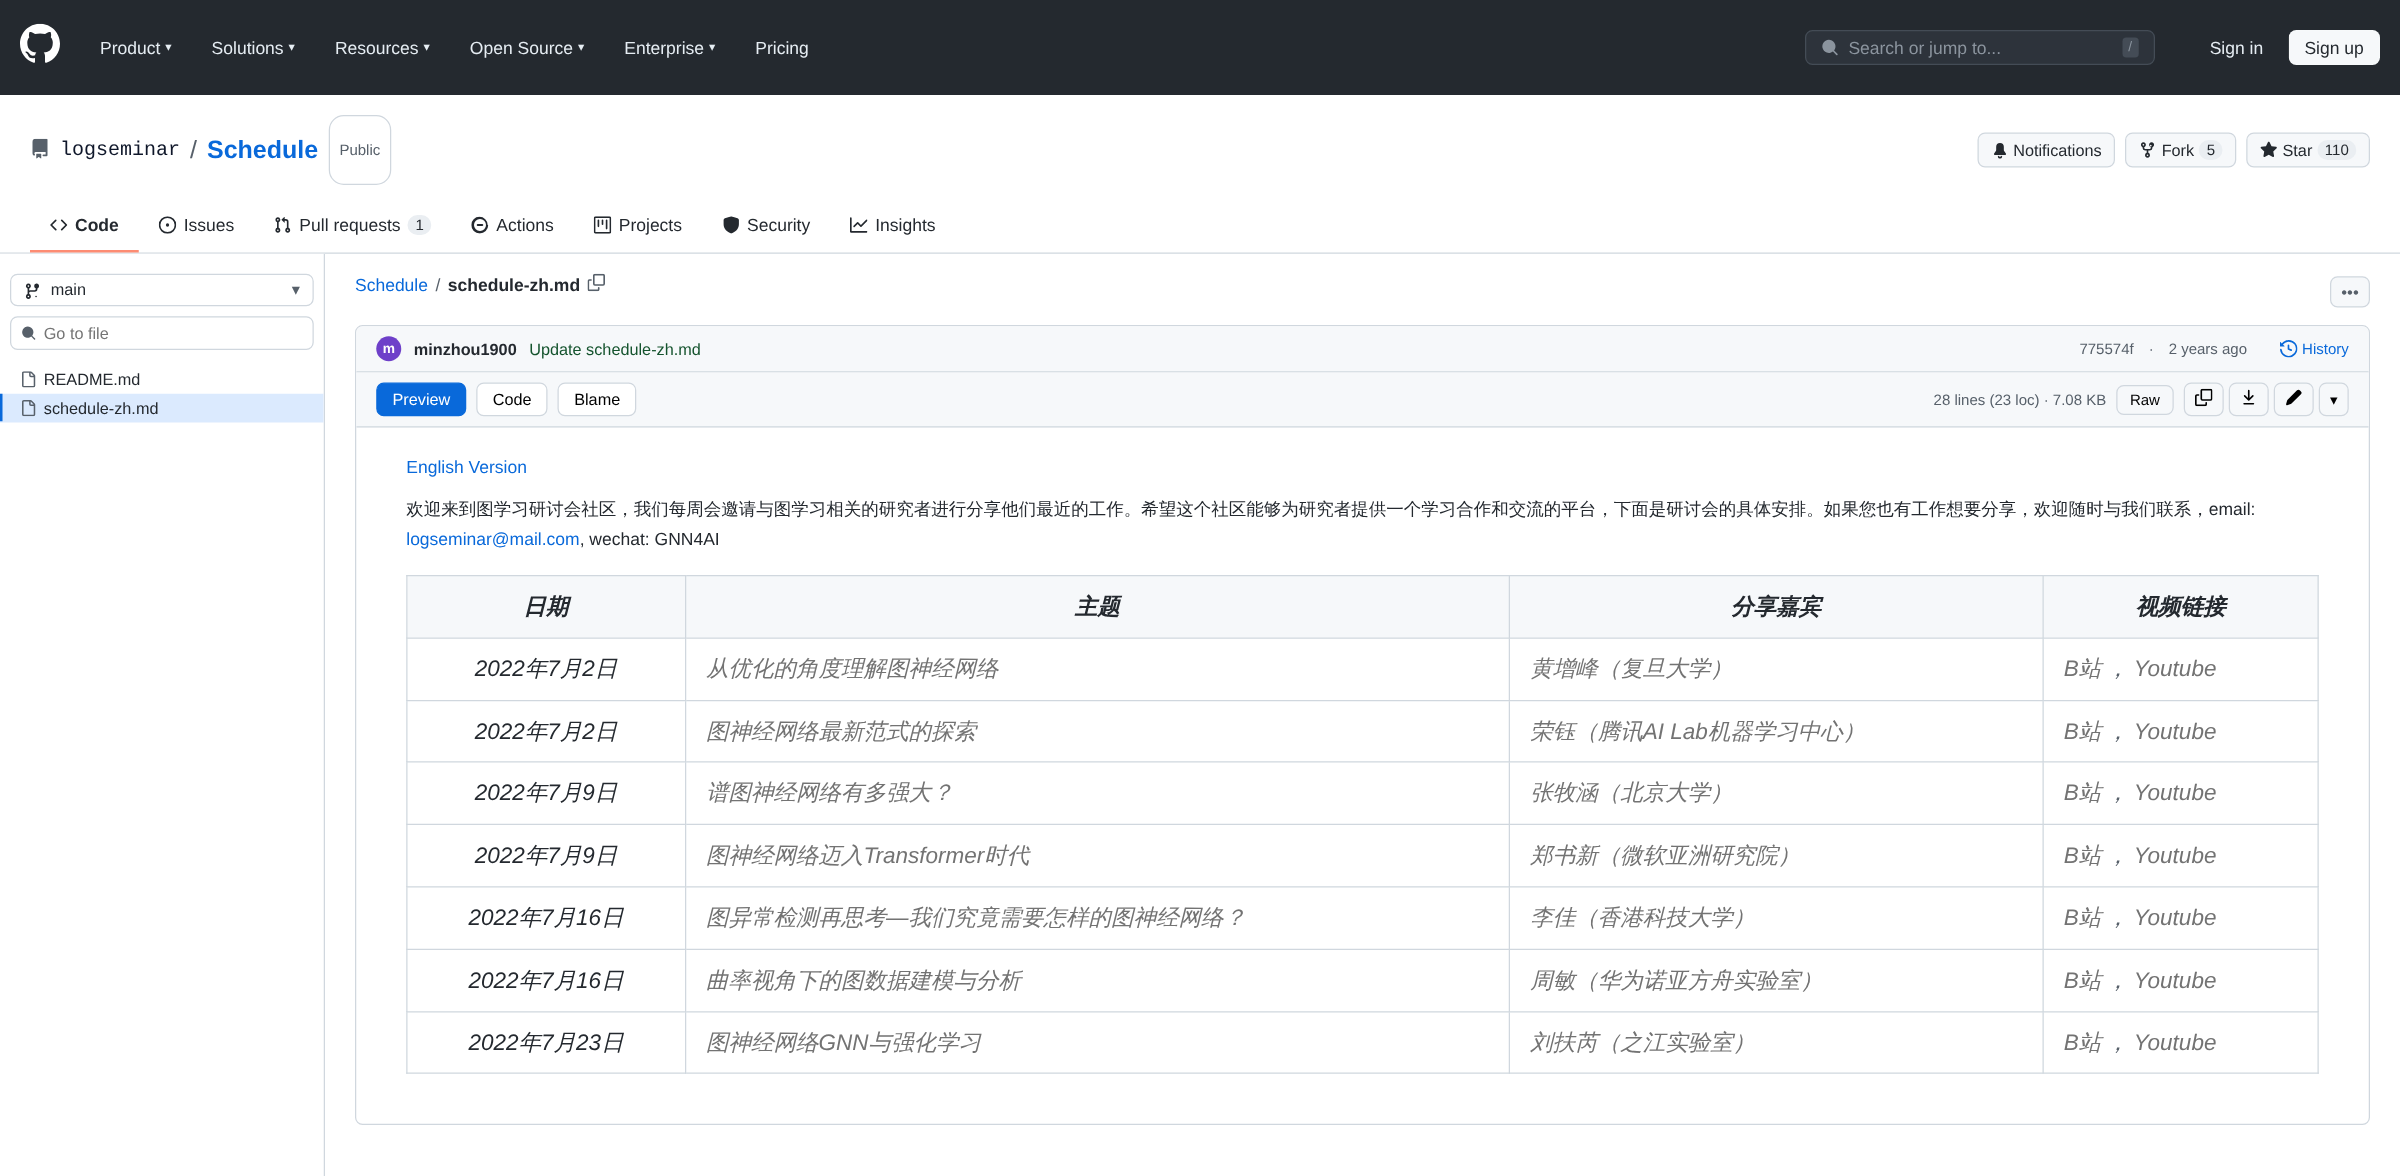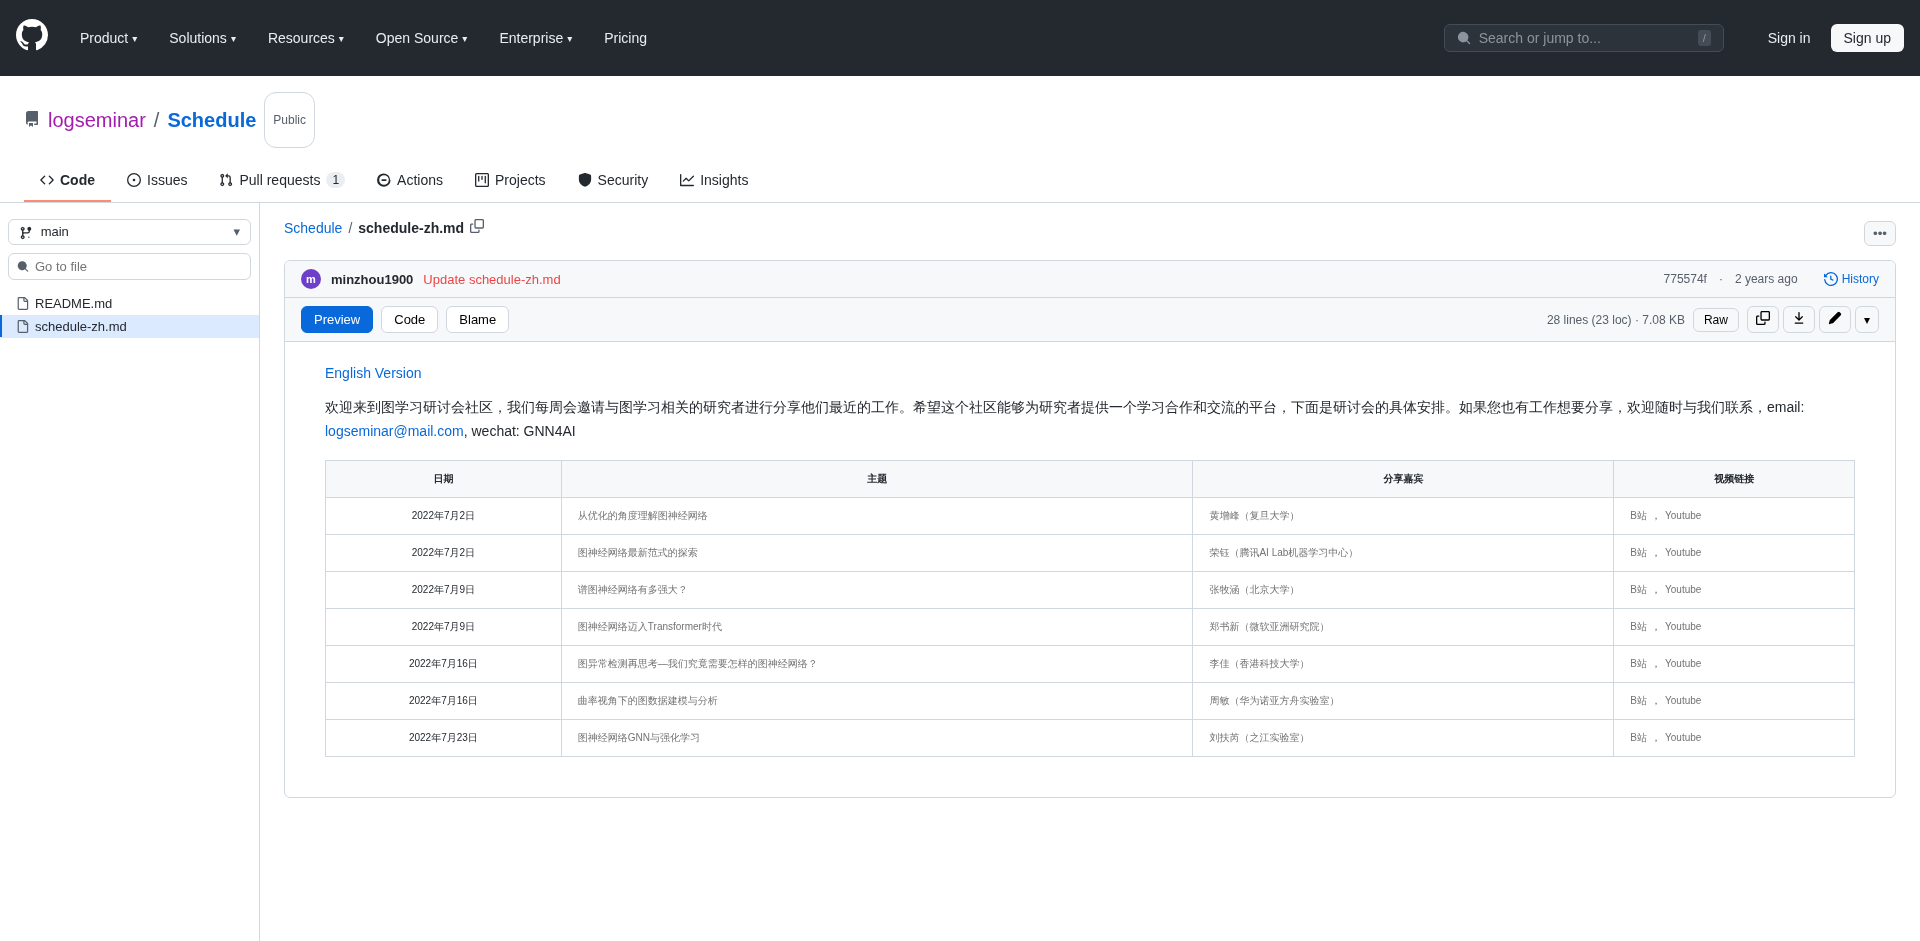--- a/index.html
+++ b/index.html
@@ -9,21 +9,21 @@
     .top-nav { background: #24292f; display: flex; align-items: center; padding: 0 16px; height: 76px; gap: 16px; }
     .top-nav-logo { color: #fff; font-size: 24px; margin-right: 8px; flex-shrink: 0; }
     .top-nav-item { color: #e6edf3; font-size: 14px; font-weight: 500; padding: 6px 8px; cursor: pointer; display: flex; align-items: center; gap: 4px; white-space: nowrap; }
     .nav-chevron { font-size: 10px; }
     .search-bar { margin-left: auto; background: #2d333b; border: 1px solid #444c56; border-radius: 6px; display: flex; align-items: center; padding: 5px 12px; gap: 8px; min-width: 280px; cursor: text; }
     .search-bar-text { color: #8b949e; font-size: 14px; flex: 1; }
     .search-kbd { background: #444c56; border-radius: 3px; padding: 2px 5px; color: #8b949e; font-size: 11px; }
     .top-nav-auth { display: flex; gap: 8px; margin-left: 16px; flex-shrink: 0; }
     .btn-signin { color: #e6edf3; background: transparent; border: none; padding: 5px 12px; cursor: pointer; font-size: 14px; }
     .btn-signup { color: #24292f; background: #f6f8fa; border: 1px solid rgba(255,255,255,0.15); border-radius: 6px; padding: 5px 12px; cursor: pointer; font-size: 14px; font-weight: 500; }
-    .repo-owner { color: #a21caf; font-size: 20px; font-weight: 400; text-decoration: none; cursor: pointer; }
+    .repo-owner { color: #0f172a; font-size: 16px; font-weight: 400; text-decoration: none; cursor: pointer; font-family: Liberation Mono, monospace; }
     .repo-sep { color: #57606a; font-size: 20px; }
     .repo-name { color: #0969da; font-size: 20px; font-weight: 600; text-decoration: none; cursor: pointer; }
     .repo-badge { border: 1px solid #d0d7de; border-radius: 12px; padding: 20px 8px; font-size: 12px; color: #57606a; }
     .repo-action-btn { display: flex; align-items: center; gap: 4px; border: 1px solid #d0d7de; border-radius: 6px; padding: 5px 10px; background: #f6f8fa; font-size: 13px; cursor: pointer; color: #24292f; font-weight: 500; }
     .repo-header-row { display: flex; align-items: center; gap: 8px; width: 100%; padding-bottom: 0; }
 
     
     .tabs { display: flex; gap: 0; padding: 0 24px; border-bottom: 1px solid #d0d7de; background: #fff; }
     .tab { display: flex; align-items: center; gap: 6px; padding: 12px 16px; font-size: 14px; cursor: pointer; color: #24292f; border-bottom: 2px solid transparent; white-space: nowrap; }
     .tab.active { border-bottom: 2px solid #fd8c73; font-weight: 600; }
@@ -52,42 +52,42 @@
     .breadcrumb-sep { color: #57606a; }
     .breadcrumb-current { font-weight: 600; }
     .copy-icon { color: #57606a; cursor: pointer; font-size: 14px; }
     .more-btn { margin-left: auto; border: 1px solid #d0d7de; border-radius: 6px; background: #f6f8fa; padding: 4px 8px; cursor: pointer; color: #57606a; }
 
     
     .file-header { border: 1px solid #d0d7de; border-radius: 6px; overflow: hidden; }
     .file-meta { display: flex; align-items: center; gap: 10px; padding: 8px 16px; background: #f6f8fa; border-bottom: 1px solid #d0d7de; }
     .commit-avatar { width: 20px; height: 20px; border-radius: 50%; background: #8b949e; display: flex; align-items: center; justify-content: center; overflow: hidden; }
     .commit-author { font-weight: 600; font-size: 13px; }
-    .commit-message { font-size: 13px; color: #ef4444; }
+    .commit-message { font-size: 13px; color: #14532d; }
     .commit-hash { margin-left: auto; font-size: 12px; color: #57606a; }
     .commit-time { font-size: 12px; color: #57606a; }
     .history-link { display: flex; align-items: center; gap: 4px; font-size: 12px; color: #0969da; cursor: pointer; text-decoration: none; }
 
     
     .file-actions { display: flex; align-items: center; gap: 8px; padding: 8px 16px; background: #f6f8fa; border-bottom: 1px solid #d0d7de; }
     .file-tab { padding: 5px 12px; border: 1px solid #d0d7de; border-radius: 6px; font-size: 13px; cursor: pointer; background: #fff; }
     .file-tab.active { background: #0969da; color: #fff; border-color: #0969da; }
     .file-stat { margin-left: auto; font-size: 12px; color: #57606a; }
     .raw-btn { border: 1px solid #d0d7de; border-radius: 6px; background: #f6f8fa; padding: 4px 10px; font-size: 12px; cursor: pointer; text-align: center; }
     .file-action-icons { display: flex; gap: 4px; }
     .icon-btn { border: 1px solid #d0d7de; border-radius: 6px; background: #f6f8fa; padding: 4px 8px; font-size: 12px; cursor: pointer; }
 
     
     .file-content { padding: 20px 40px 40px; font-size: 14px; line-height: 1.6; }
     .english-link { color: #0969da; text-decoration: none; cursor: pointer; display: block; margin-bottom: 12px; }
     .intro-text { color: #24292f; margin-bottom: 16px; line-height: 1.7; }
     .email-link { color: #0969da; text-decoration: none; }
 
     
-    .schedule-table { width: 100%; border-collapse: collapse; border: 1px solid #d0d7de; margin-top: 12px; font-size: 10px; }
+    .schedule-table { width: 100%; border-collapse: collapse; border: 1px solid #d0d7de; margin-top: 12px; font-size: 18px; font-style: italic; }
     .schedule-table th { background: #f6f8fa; border: 1px solid #d0d7de; padding: 10px 16px; text-align: center; font-weight: 600; color: #24292f; }
     .schedule-table td { border: 1px solid #d0d7de; padding: 10px 16px; vertical-align: middle; color: #24292f; }
     .schedule-table td:first-child { text-align: center; white-space: nowrap; }
     .table-link { color: #737373; text-decoration: none; cursor: pointer; }
     .table-sep { color: #57606a; margin: 0 4px; }
 
     
     .breadcrumb-row { display: flex; align-items: center; margin-bottom: 12px; }
   </style>
 </head>
@@ -148,20 +148,42 @@
   <div class="repo-header-row" style="display:flex;align-items:center;gap:8px;padding-bottom:12px;">
     <span style="color:#57606a;">
       <svg width="16" height="16" viewBox="0 0 16 16" fill="currentColor">
           <path d="M2 2.5A2.5 2.5 0 014.5 0h8.75a.75.75 0 01.75.75v12.5a.75.75 0 01-.75.75h-2.5a.75.75 0 110-1.5h1.75v-2h-8a1 1 0 00-.714 1.7.75.75 0 01-1.072 1.05A2.495 2.495 0 012 11.5v-9zm10.5-1V9h-8c-.356 0-.694.074-1 .208V2.5a1 1 0 011-1h8zM5 12.25v3.25a.25.25 0 00.4.2l1.45-1.087a.25.25 0 01.3 0L8.6 15.7a.25.25 0 00.4-.2v-3.25a.25.25 0 00-.25-.25h-3.5a.25.25 0 00-.25.25z"></path>
         </svg>
     </span>
     <a class="repo-owner">logseminar</a>
     <span class="repo-sep">/</span>
     <a class="repo-name">Schedule</a>
     <span class="repo-badge">Public</span>
+    <div style="margin-left:auto;display:flex;gap:8px;">
+      <button class="repo-action-btn">
+        <svg width="14" height="14" viewBox="0 0 16 16" fill="currentColor">
+            <path d="M8 16a2 2 0 001.985-1.75.75.75 0 00-1.49-.25A.5.5 0 018 14.5a.5.5 0 01-.495-.5.75.75 0 00-1.49.25A2 2 0 008 16zM8 1.5A3.5 3.5 0 004.5 5v2.947c0 .346-.102.683-.294.97l-1.703 2.556A.75.75 0 003.126 12.5h9.75a.75.75 0 00.623-1.027L11.795 8.917A1.75 1.75 0 0111.5 7.947V5A3.5 3.5 0 008 1.5z"></path>
+          </svg>
+        <span>Notifications</span>
+      </button>
+      <button class="repo-action-btn">
+        <svg width="14" height="14" viewBox="0 0 16 16" fill="currentColor">
+            <path d="M5 3.25a.75.75 0 11-1.5 0 .75.75 0 011.5 0zm0 2.122a2.25 2.25 0 10-1.5 0v.878A2.25 2.25 0 005.75 8.5h1.5v2.128a2.251 2.251 0 101.5 0V8.5h1.5a2.25 2.25 0 002.25-2.25v-.878a2.25 2.25 0 10-1.5 0v.878a.75.75 0 01-.75.75h-4.5A.75.75 0 015 6.25v-.878zm3.75 7.378a.75.75 0 11-1.5 0 .75.75 0 011.5 0zm3-8.75a.75.75 0 11-1.5 0 .75.75 0 011.5 0z"></path>
+          </svg>
+        <span>Fork</span>
+        <span style="background:#eaeef2;border-radius:12px;padding:1px 6px;font-size:12px;">5</span>
+      </button>
+      <button class="repo-action-btn">
+        <svg width="14" height="14" viewBox="0 0 16 16" fill="currentColor">
+            <path d="M8 .25a.75.75 0 01.673.418l1.882 3.815 4.21.612a.75.75 0 01.416 1.279l-3.046 2.97.719 4.192a.75.75 0 01-1.088.791L8 12.347l-3.766 1.98a.75.75 0 01-1.088-.79l.72-4.194L.818 6.374a.75.75 0 01.416-1.28l4.21-.611L7.327.668A.75.75 0 018 .25z"></path>
+          </svg>
+        <span>Star</span>
+        <span style="background:#eaeef2;border-radius:12px;padding:1px 6px;font-size:12px;">110</span>
+      </button>
+    </div>
   </div>
 </div>
 
 <div class="tabs">
   <div class="tab active">
     <svg width="14" height="14" viewBox="0 0 16 16" fill="currentColor">
         <path d="M4.72 3.22a.75.75 0 011.06 1.06L2.06 8l3.72 3.72a.75.75 0 11-1.06 1.06L.47 8.53a.75.75 0 010-1.06l4.25-4.25zm6.56 0a.75.75 0 10-1.06 1.06L13.94 8l-3.72 3.72a.75.75 0 101.06 1.06l4.25-4.25a.75.75 0 000-1.06l-4.25-4.25z"></path>
       </svg>
     <span>Code</span>
   </div>

